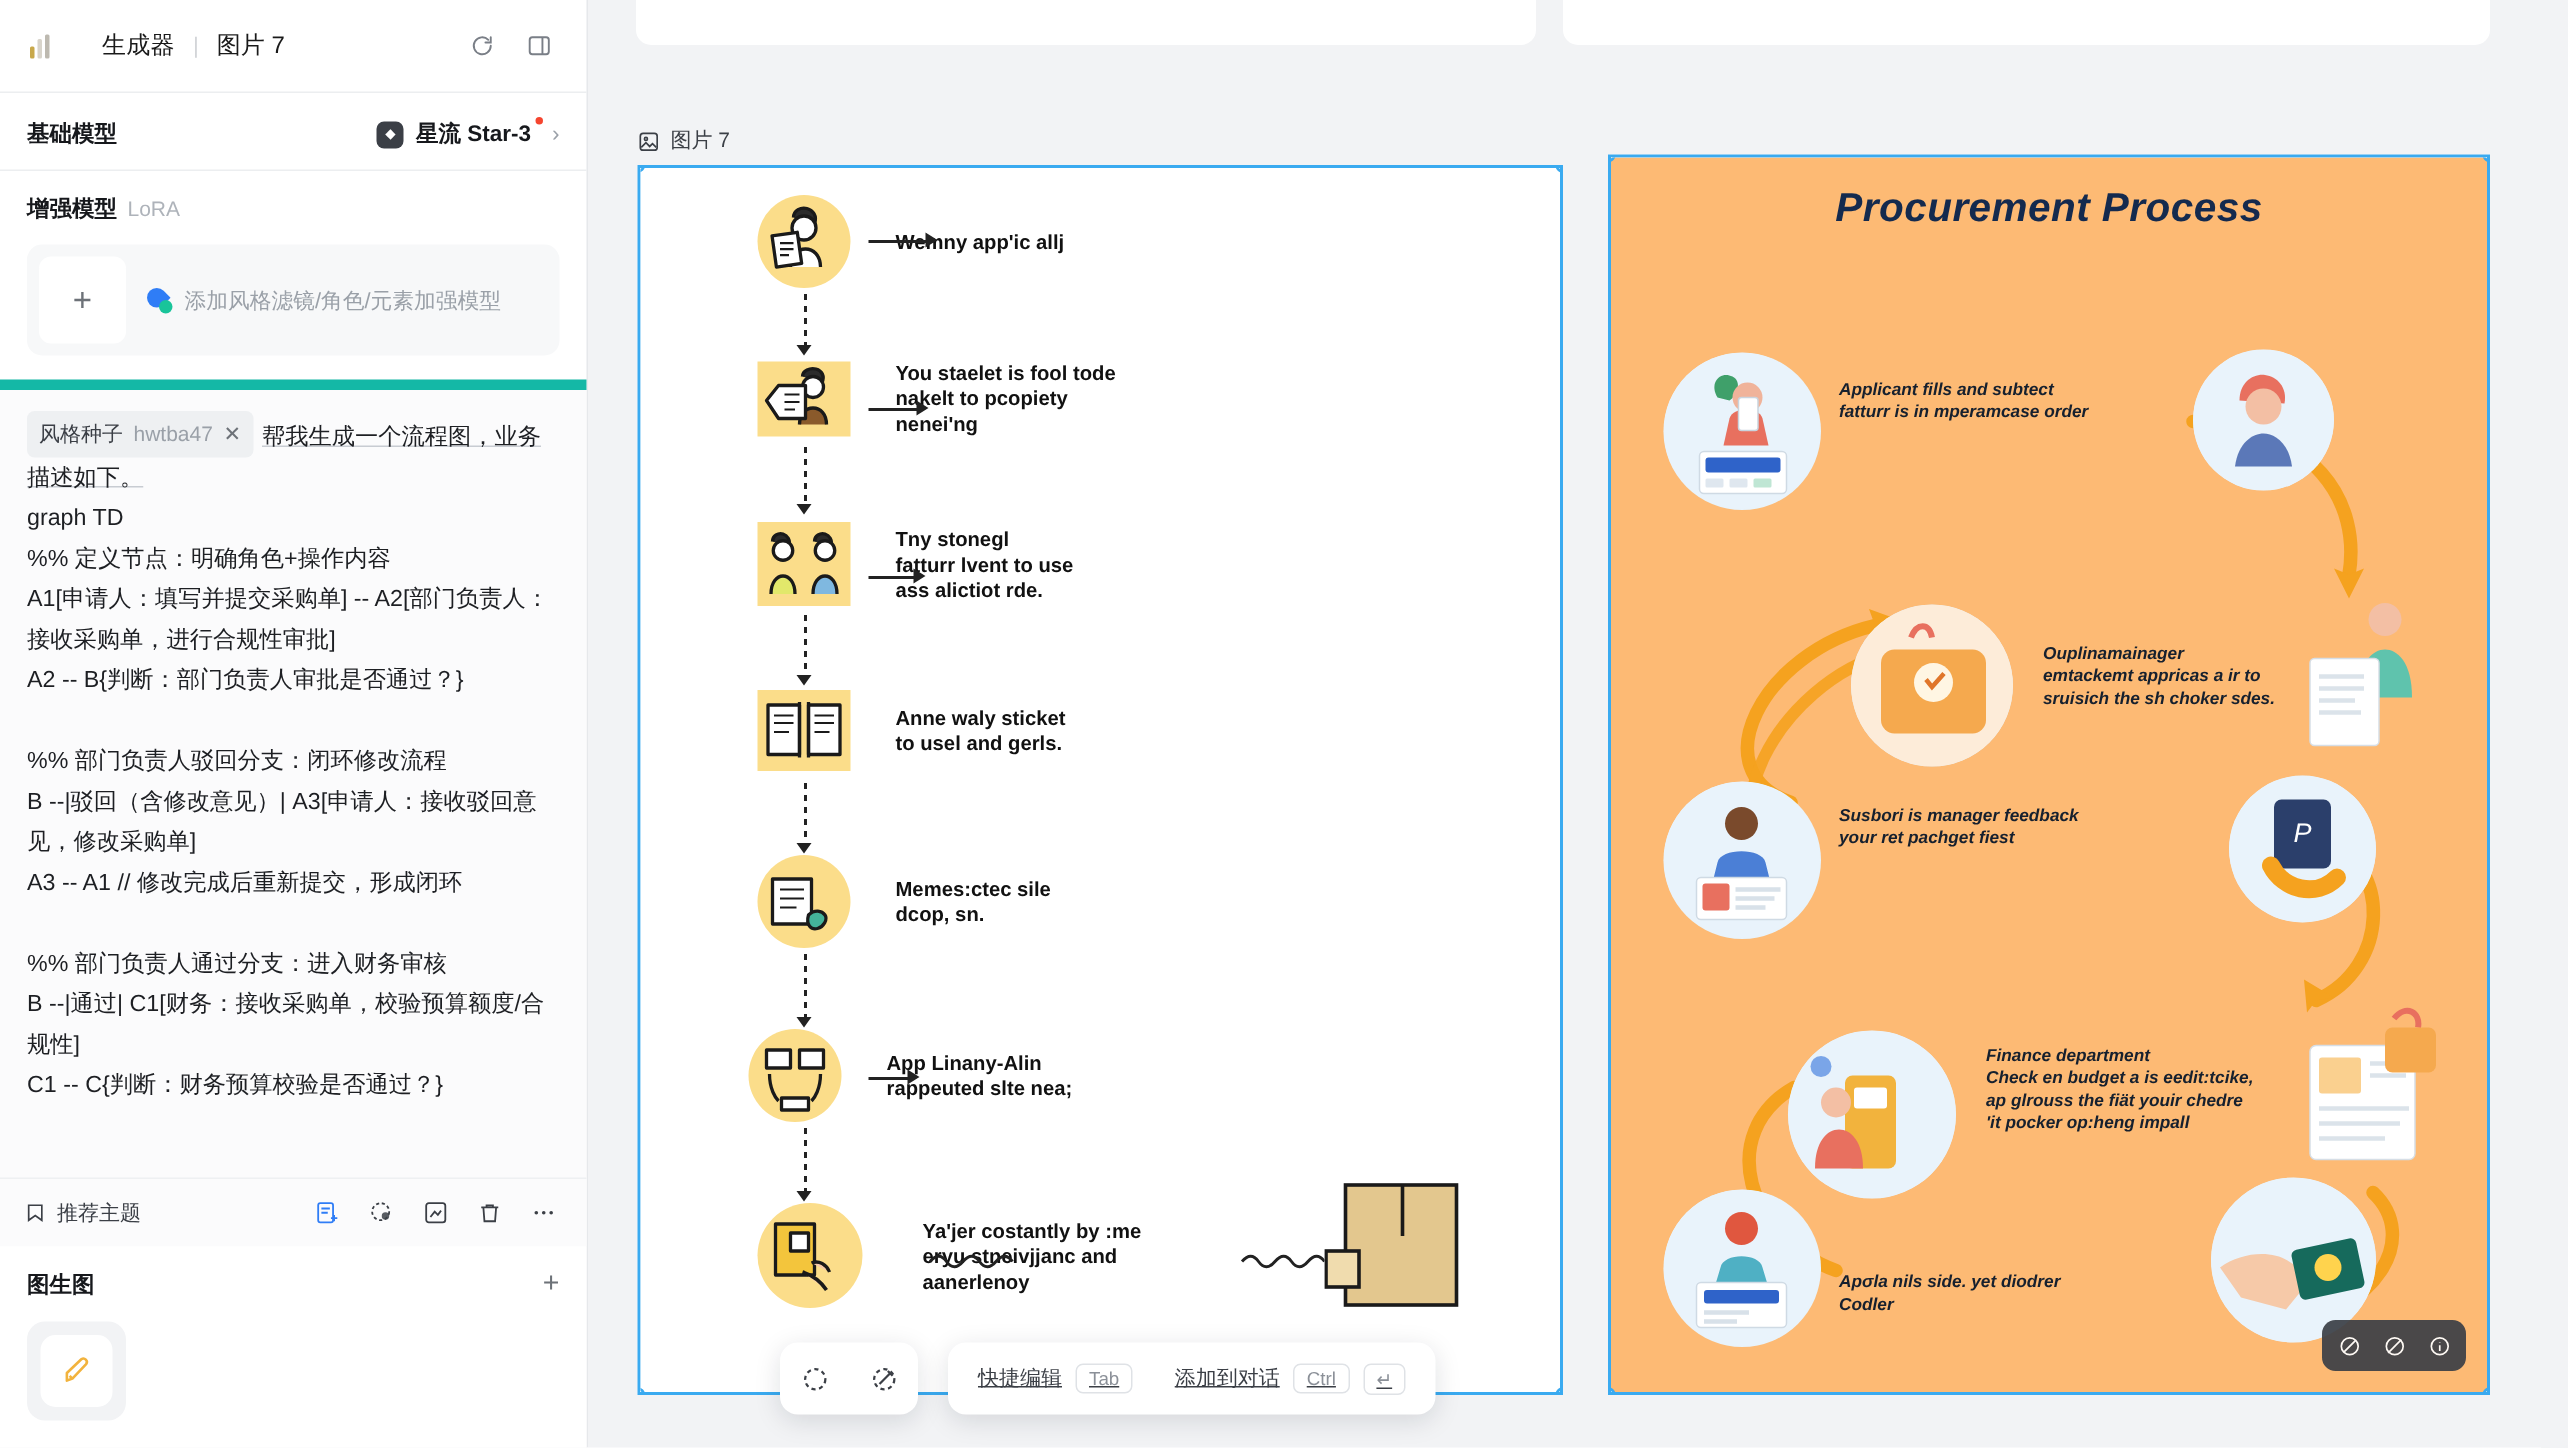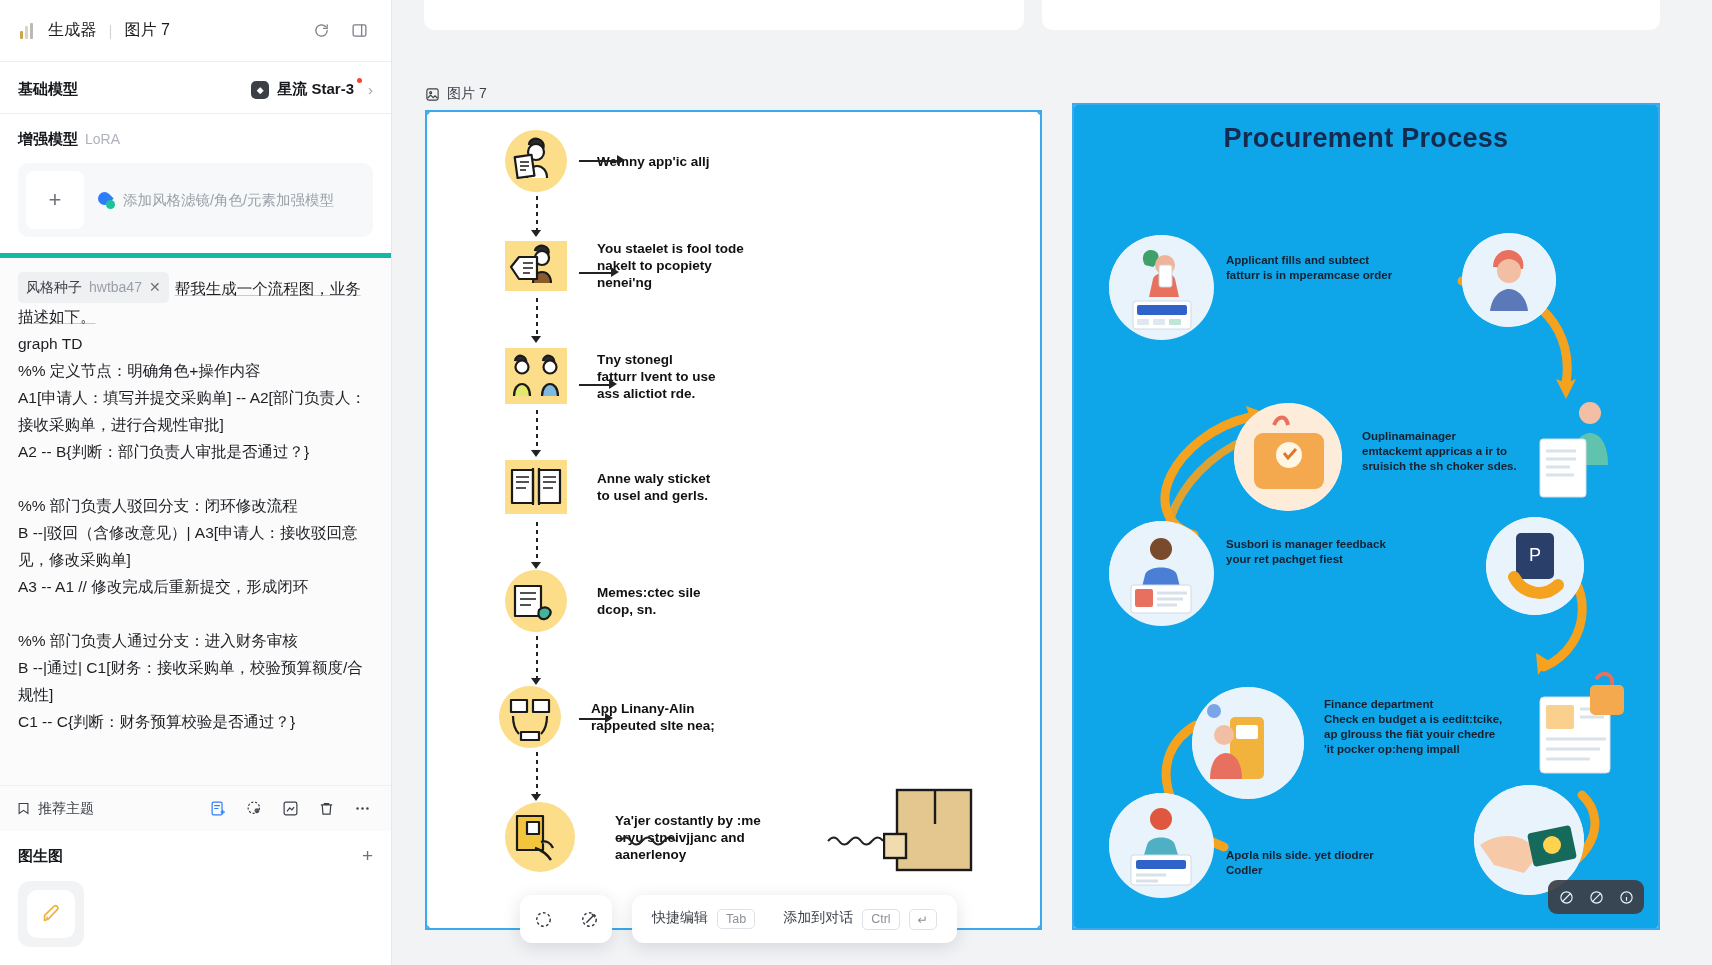--- a/index.html
+++ b/index.html
@@ -20,21 +20,21 @@
     height: 62px; flex: 0 0 62px; display:flex; align-items:center;
     padding: 0 18px; border-bottom: 1px solid #eceef0; gap: 10px;
   }
   .sb-header .logo-ico { width:20px; height:20px; flex:0 0 20px; position:relative; }
   .sb-header .logo-ico i {
     position:absolute; bottom:2px; width:3px; border-radius:1px; background:#c8a84b;
   }
   .sb-header .logo-ico i:nth-child(1){ left:2px; height:8px; }
   .sb-header .logo-ico i:nth-child(2){ left:7px; height:13px; background:#d8d4cb;}
   .sb-header .logo-ico i:nth-child(3){ left:12px; height:16px; background:#bdb9b0;}
-  .sb-title { font-size:16px; color:#1a1a1a; font-weight:400; letter-spacing:.2px; }
+  .sb-title { font-size:16px; color:#1a1a1a; font-weight:400; letter-spacing:.2px;margin-left:20px; }
   .sb-sep { color:#d3d5d8; font-size:15px; margin:0 2px; }
   .sb-sub { font-size:16px; color:#1a1a1a; }
   .sb-hdr-spacer { flex:1; }
   .hdr-btn { width:28px;height:28px; display:flex;align-items:center;justify-content:center;
     border-radius:6px; cursor:pointer; color:#7a7f87; }
   .row-between { display:flex; align-items:center; justify-content:space-between; }
   .lbl-strong { font-size:15px; font-weight:700; color:#16181c; }
   .lbl-muted  { font-size:14px; color:#aeb3ba; font-weight:400; margin-left:7px;}
   .model-pick { display:flex; align-items:center; gap:8px; cursor:pointer; }
   .model-badge {
@@ -62,21 +62,21 @@
   .lora-hint { display:flex; align-items:center; gap:8px; color:#9aa0a8; font-size:14.5px; }
   .drop-ico { width:17px;height:17px; position:relative; flex:0 0 17px;}
   .drop-ico span{position:absolute;border-radius:50% 0 50% 50%;}
   .drop-ico span:nth-child(1){ width:13px;height:13px;left:0;top:0;background:#2f7df6;transform:rotate(45deg);}
   .drop-ico span:nth-child(2){ width:9px;height:9px;right:0;bottom:0;background:#19c49a;border-radius:50%;}
 
   
   .prompt-wrap {
     margin: 16px 0 0 0; flex: 1 1 auto; min-height: 0;
     display:flex; flex-direction:column;
-    background:#fbfbfc; border-top:5px solid #14b8a6;
+    background:#fbfbfc; border-top:7px solid #14b8a6;
   }
   .prompt-body {
     flex:1 1 auto; overflow:hidden; padding: 14px 18px 6px 18px;
     font-size:15.5px; line-height:27px; color:#1d1f23;
     white-space: pre-wrap; word-break: break-word;
   }
   .seed-chip {
     display:inline-flex; align-items:center; gap:7px; background:#eef0f2;
     border-radius:5px; padding: 2px 8px; margin-right:6px;
     font-size:14px; color:#3b3f46; vertical-align: 2px;
@@ -167,21 +167,21 @@
   }
   .h-arrow{
     position:absolute; height:2px; background:#222;
   }
   .h-head{
     position:absolute; width:0;height:0;
     border-top:5px solid transparent;border-bottom:5px solid transparent;border-left:8px solid #222;
   }
 
   
-  .proc { position:absolute; inset:0; background:#0ea5e9; }
+  .proc { position:absolute; inset:0; background:#fdba74;font-style:italic; }
   .proc-title{
     position:absolute; top:18px; left:0; right:0; text-align:center;
     font-size:27px; font-weight:700; color:#142a4e; letter-spacing:.3px;
   }
   .proc-node { position:absolute; }
   .proc-illus{
     border-radius:50%; background:#e8f3fb; position:relative; overflow:hidden;
   }
   .proc-txt{
     position:absolute; font-size:11.5px; line-height:15px; color:#16202e; font-weight:600;
@@ -190,22 +190,22 @@
   .curve { position:absolute; pointer-events:none; }
 
   
   .float-bar{
     position:absolute; background:#fff; border-radius:12px;
     box-shadow: 0 4px 18px rgba(15,23,42,.13);
     display:flex; align-items:center; height:48px;
   }
   .fb-ico{ width:46px;height:48px; display:flex;align-items:center;justify-content:center;
     cursor:pointer; color:#3b3f46; }
-  .fb-item{ display:flex;gap:9px; padding: 0 14px; font-size:14px; color:#3b3f46;
-    cursor:pointer;}
+  .fb-item{ display:flex;align-items:center;gap:9px; padding: 0 14px; font-size:14px; color:#3b3f46;
+    cursor:pointer;text-decoration:underline;}
   .kbd{
     border:1px solid #dfe2e6; border-radius:5px; padding:2px 8px;
     font-size:12.5px; color:#8b9098; background:#fff;
   }
   .corner-bar{
     position:absolute; right:14px; bottom:14px; height:34px; background:#3b3f46;
     border-radius:9px; display:flex; align-items:center; padding: 0 4px; gap:2px;
     opacity:.92;
   }
   .cb-ico{ width:28px;height:28px;display:flex;align-items:center;justify-content:center;

